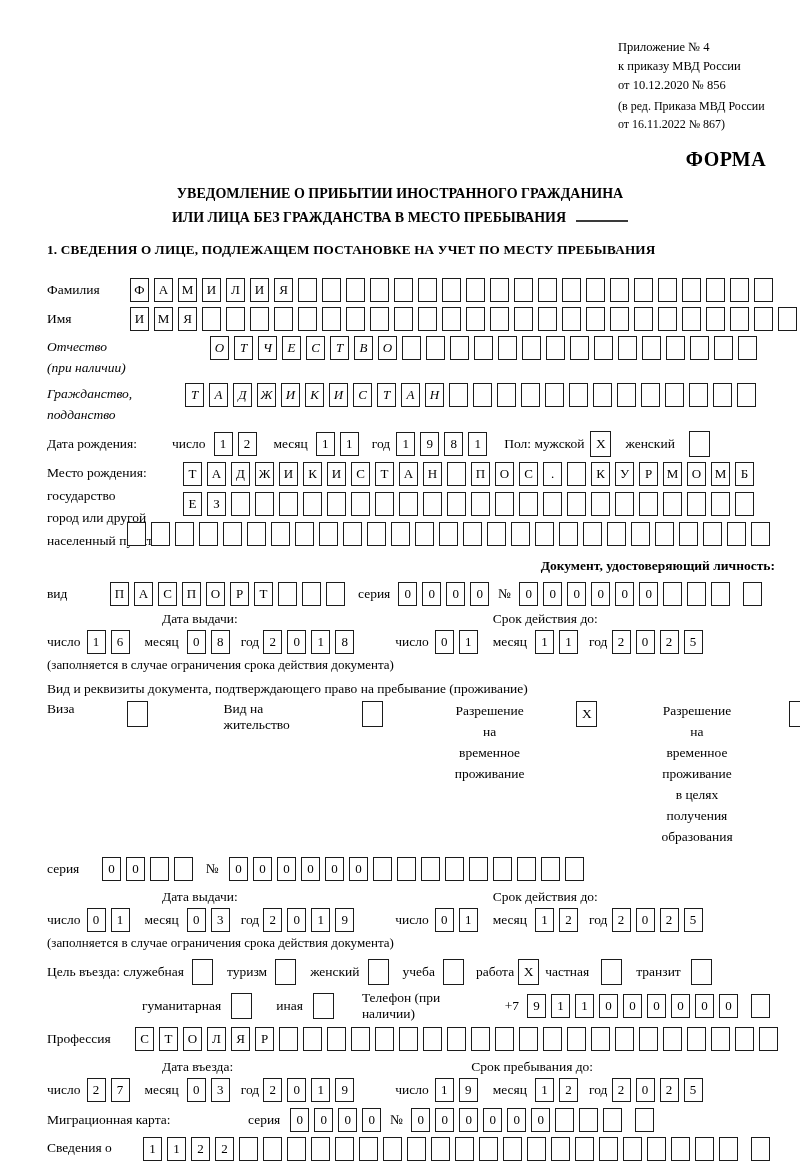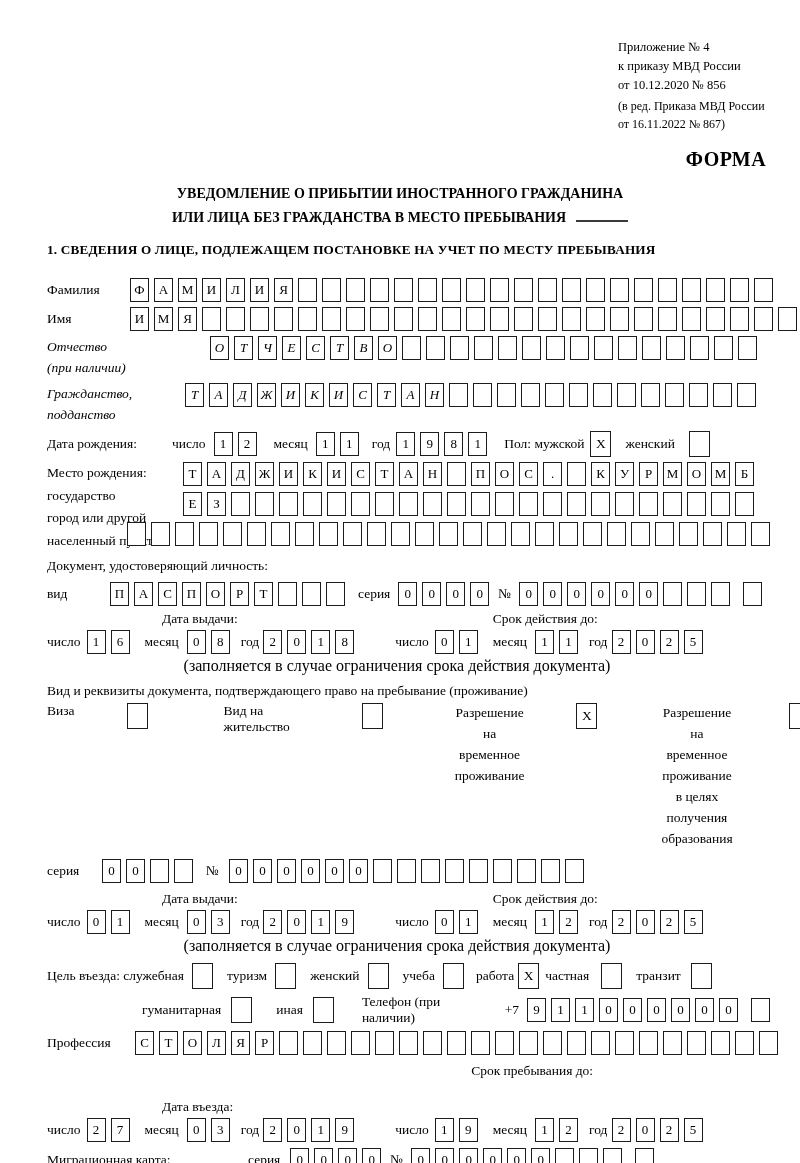--- a/index.html
+++ b/index.html
@@ -22,30 +22,30 @@
         width:19px;height:24px;border:1.7px solid #1c1c1c;box-sizing:border-box;
         margin-right:5px;font-size:13px;background:#fff;}
   .cbox{flex:none;display:inline-flex;align-items:center;justify-content:center;
         width:21px;height:26px;border:1.7px solid #1c1c1c;box-sizing:border-box;
         font-size:13.5px;background:#fff;}
   .spacer{flex:none;width:8px;}
   .mwrap{display:flex;margin-bottom:6px;}
   .mlabels div{line-height:22.5px;}
   .mcells .cells{margin-bottom:6px;}
   .mr3{margin-left:-56px;}
-  .doc-heading{text-align:left;font-weight:normal;font-size:13.5px;margin:4px 0 8px 0;}
+  .doc-heading{text-align:right;font-weight:bold;font-size:13.5px;margin:4px 0 8px 0;}
   .dheads{display:flex;font-size:13.5px;margin-bottom:3px;}
   .dh1{margin-left:115px;} .dh2{margin-left:255px;}
-  .dh1b{margin-left:115px;margin-top:36px;} .dh2b{margin-left:238px;}
+  .dh1b{margin-left:115px;} .dh2b{margin-left:238px;}
   .dgroup{display:flex;align-items:center;}
   .g2{margin-left:36px;}
   .ml4{margin-left:4px;} .ml6{margin-left:6px;} .ml8{margin-left:8px;} .ml10{margin-left:10px;}
   .ml12{margin-left:12px;} .ml14{margin-left:14px;} .ml16{margin-left:16px;} .ml20{margin-left:20px;}
   .ml24{margin-left:24px;} .ml28{margin-left:28px;} .ml30{margin-left:30px;} .ml36{margin-left:36px;}
-  .note{text-align:center;font-size:16px;padding-right:28px;margin:-2px 0 8px 0;}
+  .note{text-align:left;font-size:13px;padding-right:28px;margin:-2px 0 8px 0;}
   .plain{margin-bottom:4px;}
   .rvp-row{display:flex;align-items:flex-start;margin:4px 0 10px 0;gap:48px;}
   .clabel{text-align:center;line-height:1.55;}
   .w210{width:212px;} .w195{width:196px;}
   .footnote{font-size:12.5px;margin:2px 0 0 178px;} .mb8{margin-bottom:8px;} .mt6{margin-top:6px;}
 </style>
 </head>
 <body>
 
 <div class="page">

